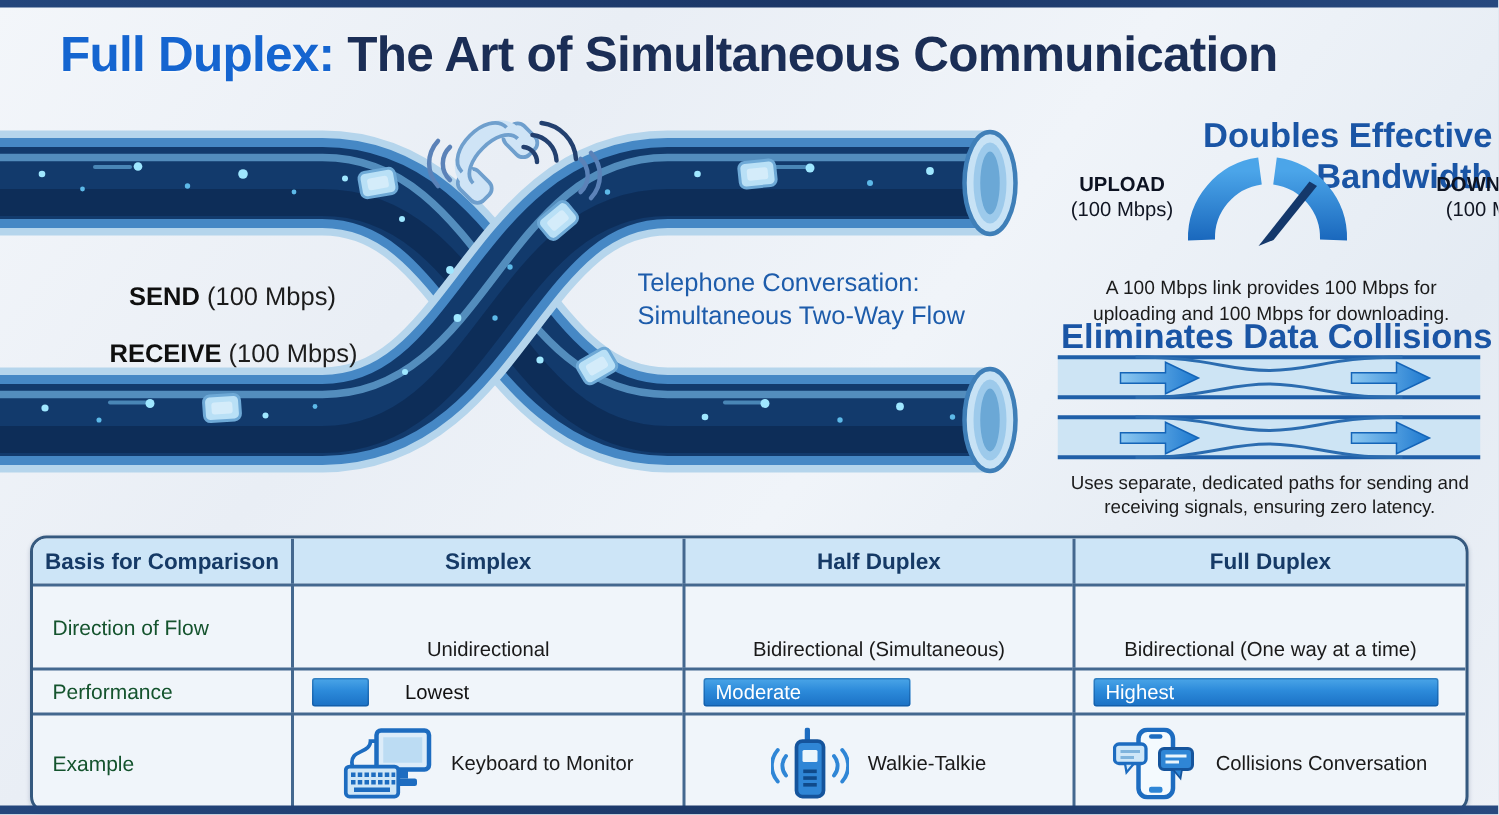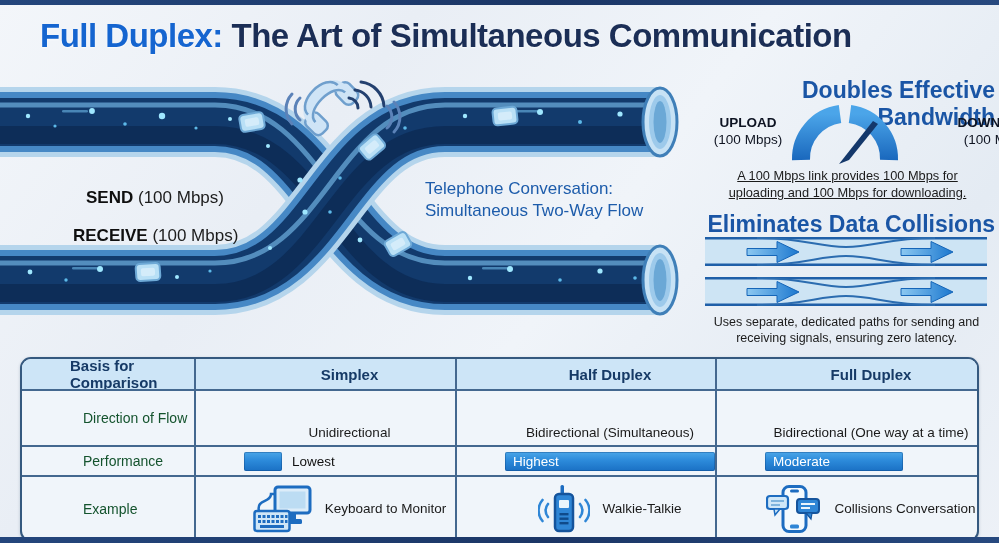--- a/index.html
+++ b/index.html
@@ -32,27 +32,27 @@
   .gauge-side b{font-size:13.5px;color:#0d1322;}
   .panel-desc{position:absolute;width:299px;text-align:center;font-size:12.8px;color:#1b1b1b;line-height:1.3;}
 
   
   .cmp-table{
     position:absolute;left:20px;top:357px;width:955px;height:181px;
     display:grid;grid-template-columns:172px 261px 260px 262px;grid-template-rows:30px 56px 30px 65px;
     border:2px solid #35597f;border-radius:11px;overflow:hidden;background:#f0f5fa;
     box-shadow:0 1px 3px rgba(30,60,100,.25);
   }
-  .cmp-table>div{border-left:2px solid #44688f;border-top:2px solid #44688f;display:flex;align-items:center;box-sizing:border-box;padding-left:48px;}
+  .cmp-table>div{border-left:2px solid #44688f;border-top:2px solid #44688f;display:flex;align-items:center;box-sizing:border-box;}
   .cmp-table>div.c0{border-left:none;}
   .cmp-table>div.r0{border-top:none;background:#cde5f7;justify-content:center;font-weight:bold;font-size:15px;color:#163a66;}
   .cell-label{padding-left:13px;font-size:14px;color:#14532d;}
   .cell-bottom{align-items:flex-end !important;justify-content:center;padding-bottom:5px;font-size:13.5px;color:#1a1a1a;}
   .cell-center{justify-content:center;gap:12px;font-size:13.5px;color:#1a1a1a;}
-  .perf-cell{padding-left:12px;gap:10px;font-size:13.5px;color:#111;}
+  .perf-cell{padding-left:12px;gap:24px;font-size:13.5px;color:#111;}
   .perf-bar{height:19px;border-radius:2px;background:linear-gradient(180deg,#4ba6e8 0%,#2c8ada 45%,#1a70c4 100%);box-shadow:inset 0 0 0 1px rgba(10,60,120,.35);display:flex;align-items:center;}
   .perf-bar.small{width:38px;}
   .perf-bar.med{width:138px;}
   .perf-bar.big{width:230px;}
   .perf-bar span{color:#fff;font-size:13.5px;padding-left:8px;white-space:nowrap;}
 </style>
 </head>
 <body>
 
 <div id="stage">
@@ -215,21 +215,21 @@
     <path d="M 12,57 A 45,45 0 0 1 51,11" fill="none" stroke="url(#gaugeGrad)" stroke-width="18"></path>
     <path d="M 61,11 A 45,45 0 0 1 100,57" fill="none" stroke="url(#gaugeGrad)" stroke-width="18"></path>
     <polygon points="50,61 60,57 89,21 84,18" fill="#14386b"></polygon>
   </svg>
 
   <div class="gauge-side" style="left:950px;top:115px;">
     <b>DOWNLOAD</b><br>
     <span>(100 Mbps)</span>
   </div>
 
-  <div class="panel-desc" style="left:698px;top:168px;text-decoration:underline;">
+  <div class="panel-desc" style="left:698px;top:184px;">
     <div>A 100 Mbps link provides 100 Mbps for</div>
     <div>uploading and 100 Mbps for downloading.</div>
   </div>
 
   <div class="panel-heading" style="left:700px;top:211px;">Eliminates Data Collisions</div>
 
   <svg style="position:absolute;left:705px;top:236px;" width="282" height="31" viewBox="0 0 282 31">
     <rect x="0" y="2" width="282" height="27" fill="#cde4f4"></rect>
     <line x1="0" y1="2.2" x2="282" y2="2.2" stroke="#1f5fa8" stroke-width="2.6"></line>
     <line x1="0" y1="28.8" x2="282" y2="28.8" stroke="#1f5fa8" stroke-width="2.6"></line>
@@ -276,27 +276,27 @@
     <div class="cell-bottom">Bidirectional (One way at a time)</div>
 
     <div class="c0">
         <span class="cell-label">Performance</span>
       </div>
     <div class="perf-cell">
       <span class="perf-bar small"></span>
       <span>Lowest</span>
     </div>
     <div class="perf-cell">
+      <span class="perf-bar med">
+          <span>Moderate</span>
+        </span>
+    </div>
+    <div class="perf-cell">
       <span class="perf-bar big">
           <span>Highest</span>
-        </span>
-    </div>
-    <div class="perf-cell">
-      <span class="perf-bar med">
-          <span>Moderate</span>
         </span>
     </div>
 
     <div class="c0">
         <span class="cell-label">Example</span>
       </div>
     <div class="cell-center">
       <svg width="60" height="48" viewBox="0 0 60 48">
         <path d="M 6,26 C 3,14 18,18 18,9 L 23,9" fill="none" stroke="#1d6cc0" stroke-width="2.5"></path>
         <rect x="22" y="2" width="35" height="26" rx="3" fill="#dcecf9" stroke="#1d6cc0" stroke-width="3"></rect>

